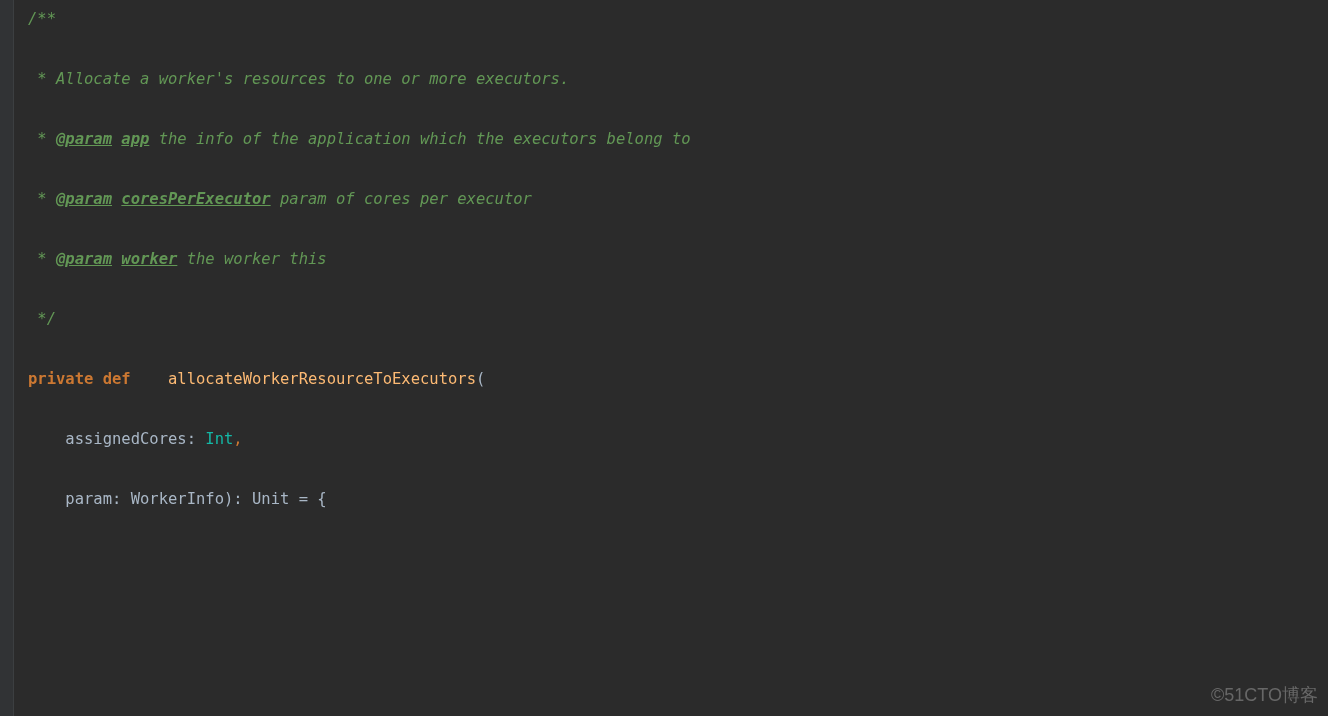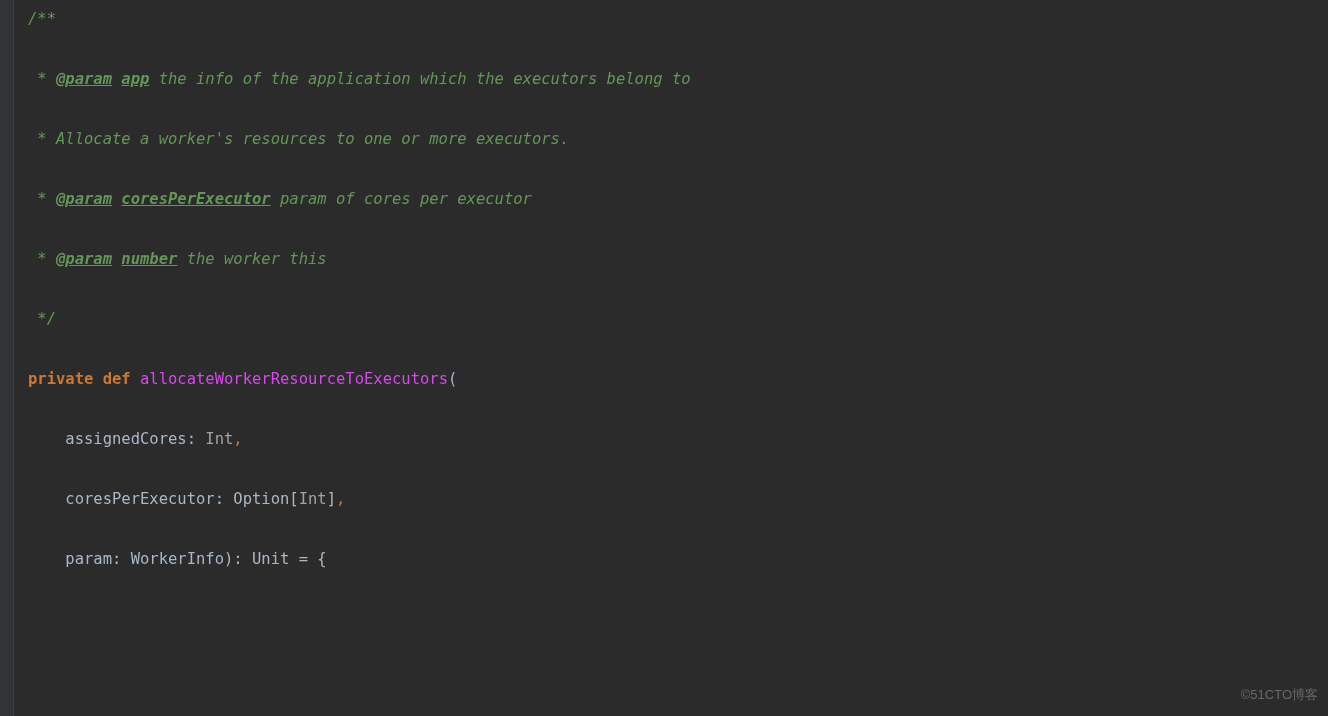--- a/index.html
+++ b/index.html
@@ -27,47 +27,46 @@
     top: 4px;
     white-space: pre;
     font-family: inherit;
   }
   .line { display: block; padding-left: 14px; }
   .c-doc   { color: #629755; font-style: italic; }
   .c-doc-tag { color: #629755; font-style: italic; font-weight: bold; text-decoration: underline; }
   .c-doc-param { color: #629755; font-style: italic; font-weight: bold; text-decoration: underline; }
   .c-kw    { color: #cc7832; font-weight: bold; }
   .c-kw2   { color: #cc7832; }
-  .c-def   { color: #d946ef; }
+  .c-def   { color: #fdba74; margin-left: 28px; }
   .c-type  { color: #a9b7c6; }
-  .c-int   { color: #a3a3a3; text-align: right; }
+  .c-int   { color: #14b8a6; text-align: right; }
   .watermark {
     position: absolute;
     right: 10px;
     bottom: 6px;
     color: #777;
-    font-size: 13px;
+    font-size: 18px;
     font-family: sans-serif;
     opacity: 0.8;
   }
 </style>
 </head>
 <body>
 
 <div class="gutter"></div>
 
 <pre class="code"><span class="line"><span class="c-doc">/**</span></span>
+<span class="line"><span class="c-doc"> * Allocate a worker's resources to one or more executors.</span></span>
 <span class="line"><span class="c-doc"> * </span><span class="c-doc-tag">@param</span><span class="c-doc"> </span><span class="c-doc-param">app</span><span class="c-doc"> the info of the application which the executors belong to</span></span>
-<span class="line"><span class="c-doc"> * Allocate a worker's resources to one or more executors.</span></span>
 <span class="line"><span class="c-doc"> * </span><span class="c-doc-tag">@param</span><span class="c-doc"> </span><span class="c-doc-param">coresPerExecutor</span><span class="c-doc"> param of cores per executor</span></span>
-<span class="line"><span class="c-doc"> * </span><span class="c-doc-tag">@param</span><span class="c-doc"> </span><span class="c-doc-param">number</span><span class="c-doc"> the worker this</span></span>
+<span class="line"><span class="c-doc"> * </span><span class="c-doc-tag">@param</span><span class="c-doc"> </span><span class="c-doc-param">worker</span><span class="c-doc"> the worker this</span></span>
 <span class="line"><span class="c-doc"> */</span></span>
 <span class="line"><span class="c-kw">private</span> <span class="c-kw">def</span> <span class="c-def">allocateWorkerResourceToExecutors</span><span>(</span></span>
 <span class="line"><span>    assignedCores: </span><span class="c-int">Int</span><span class="c-kw2">,</span></span>
-<span class="line"><span>    coresPerExecutor: Option[</span><span class="c-int">Int</span><span>]</span><span class="c-kw2">,</span></span>
 <span class="line"><span>    param: WorkerInfo): </span><span>Unit</span><span> = {</span></span>
 
 
 
 
 
 
 
 
 

